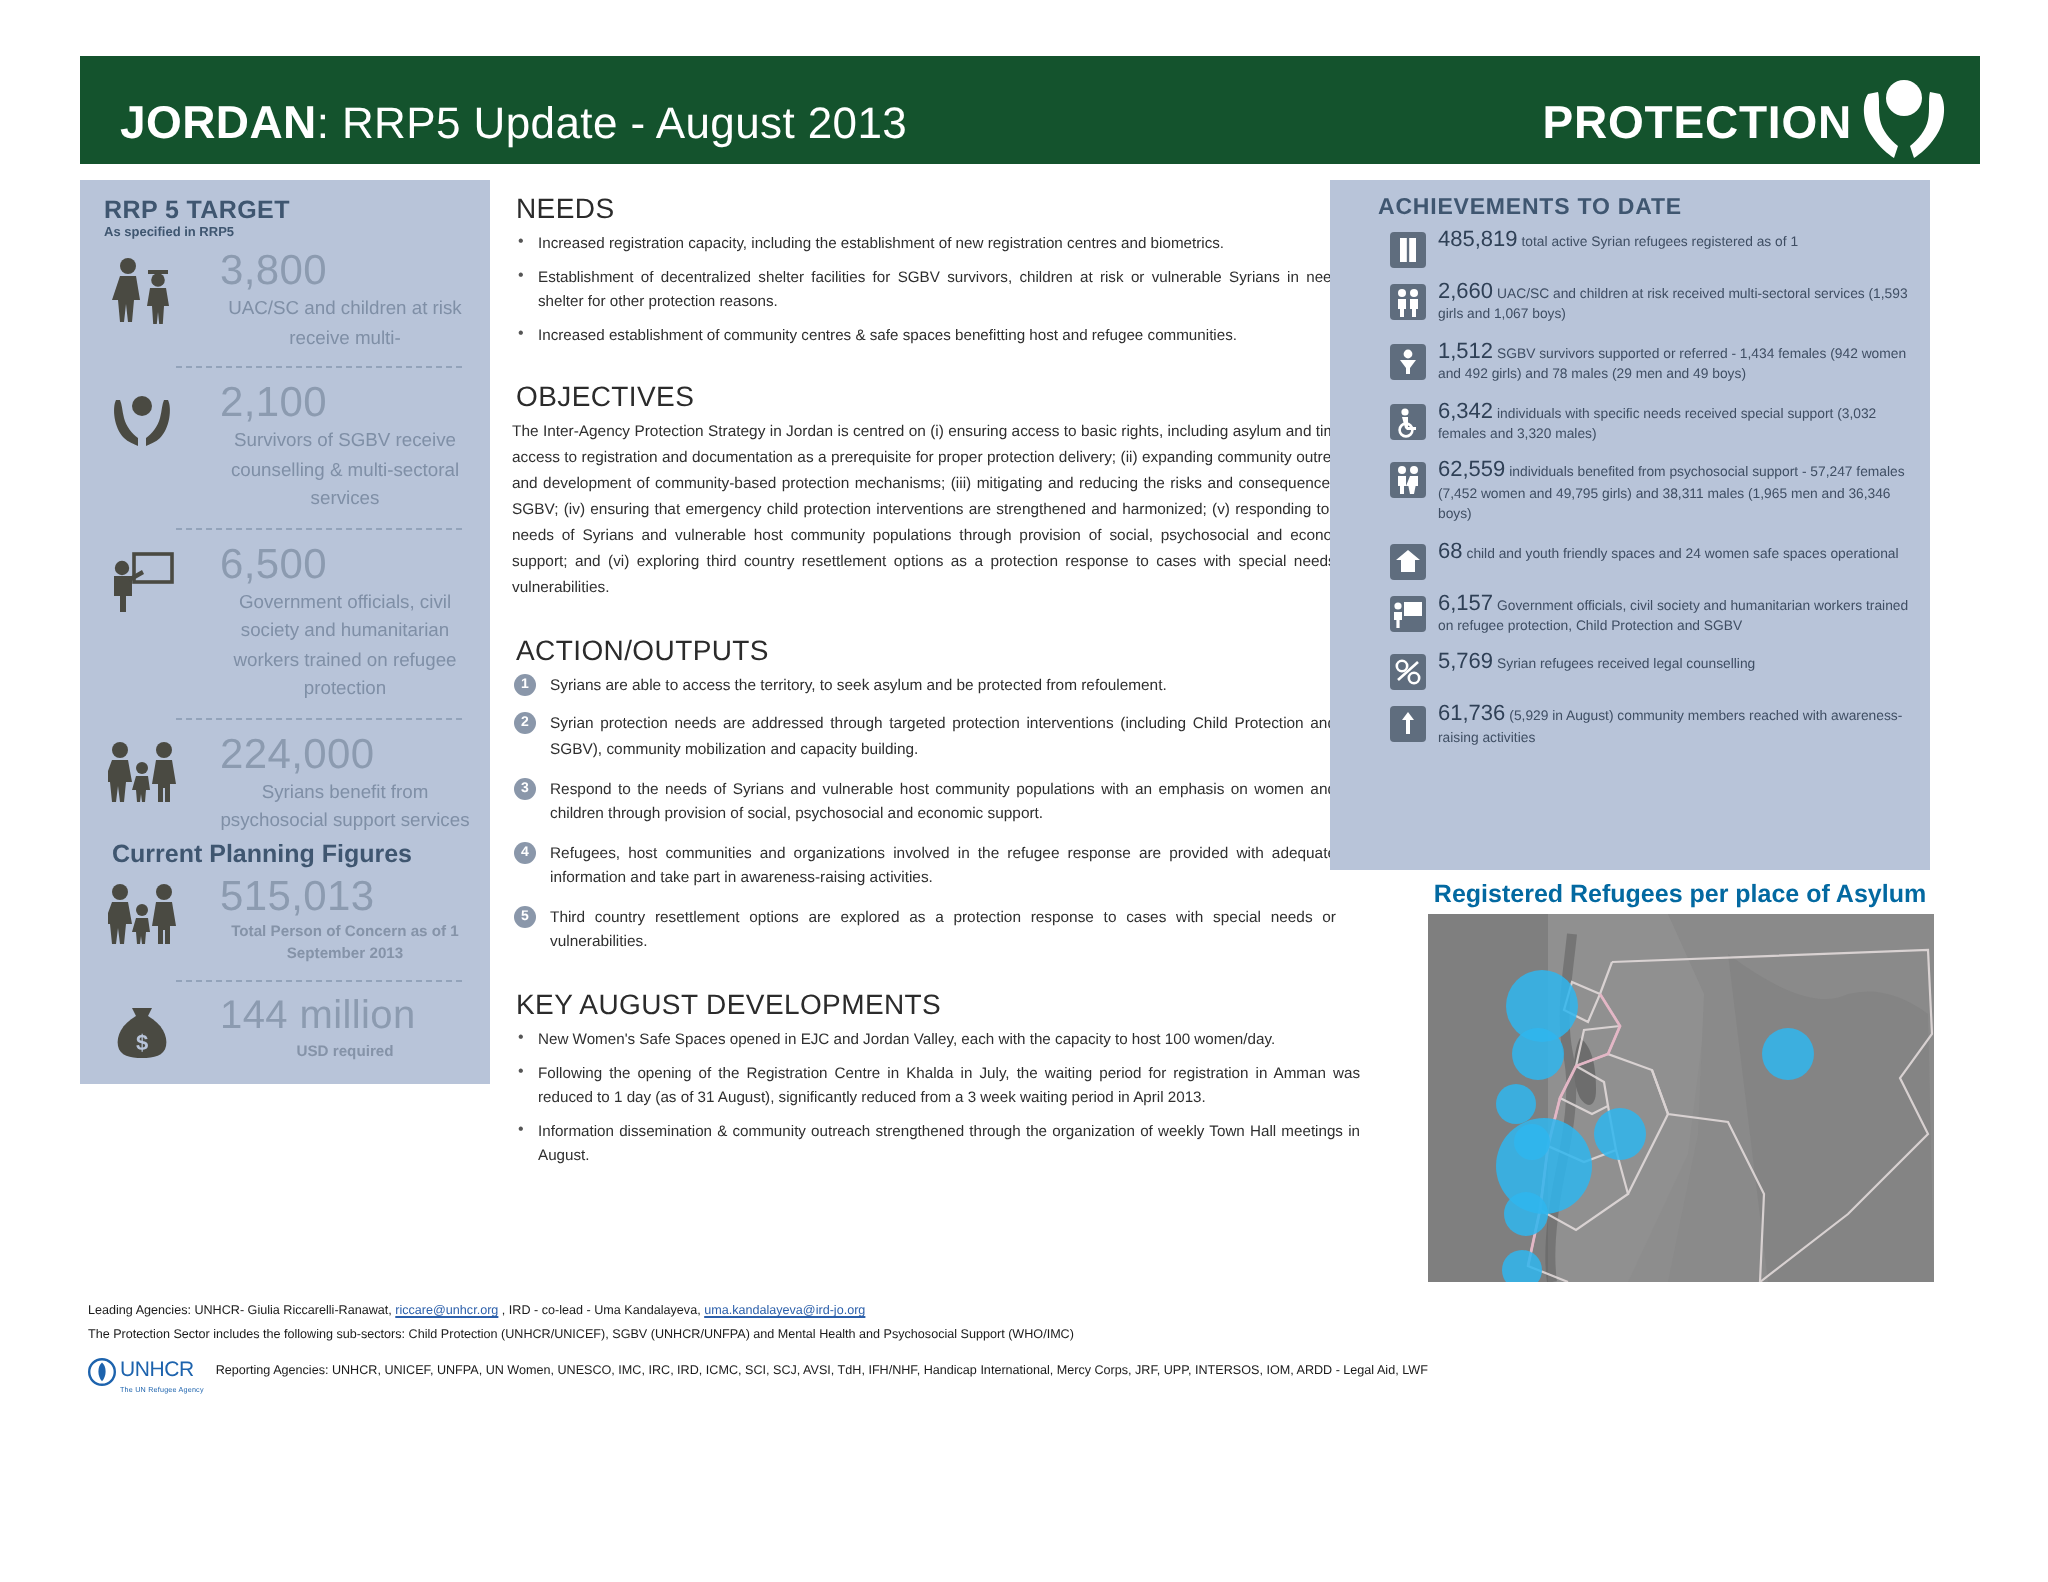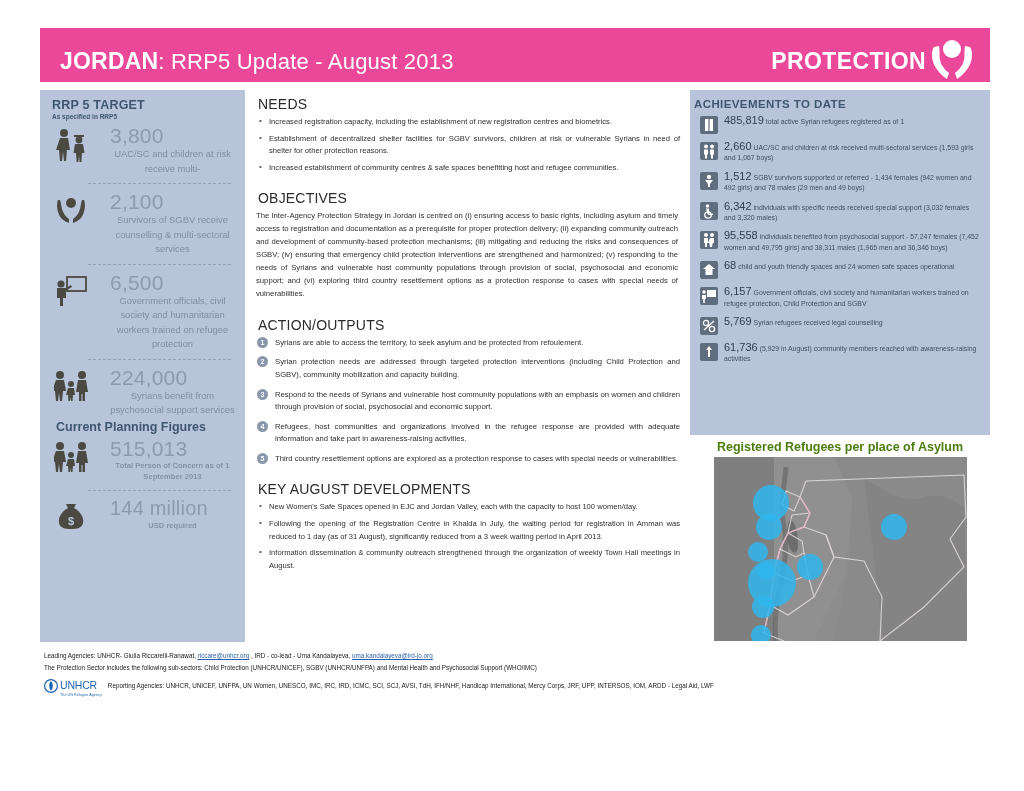--- a/index.html
+++ b/index.html
@@ -19,21 +19,21 @@
     left: 0; top: 0;
     width: 1024px;
     height: 791px;
     background: #ffffff;
   }
   
   .header {
     position: absolute;
     left: 40px; top: 28px;
     width: 950px; height: 54px;
-    background: #ec4899;
+    background: #14532d;
     display: flex;
     align-items: center;
     justify-content: space-between;
     box-sizing: border-box;
     padding: 12px 14px 0 20px;
   }
   .header-title {
     color: #ffffff;
     font-size: 22px;
     letter-spacing: .2px;
@@ -53,21 +53,21 @@
     font-weight: bold;
     font-size: 23px;
     letter-spacing: .4px;
   }
   .protect-icon { flex: 0 0 auto; }
 
   
   .sidebar {
     position: absolute;
     left: 40px; top: 90px;
-    width: 205px; height: 552px;
+    width: 205px; height: 452px;
     background: #b8c4d9;
     box-sizing: border-box;
     padding: 8px 10px 6px 12px;
   }
   .sb-title {
     color: #3f5670;
     font-weight: bold;
     font-size: 12.5px;
     letter-spacing: .2px;
   }
@@ -157,21 +157,21 @@
     color: #555;
   }
   .para {
     font-size: 7.7px;
     line-height: 12.9px;
     color: #2f2f2f;
     text-align: justify;
     margin: 0 2px 0 1px;
   }
   ol.numlist {
-    margin: 4px 0 0 0;
+    margin: 4px 12px 0 0;
     padding: 0;
     list-style: none;
     counter-reset: n;
   }
   ol.numlist li {
     position: relative;
     padding-left: 20px;
     margin-bottom: 7px;
     font-size: 7.7px;
     line-height: 12.6px;
@@ -188,25 +188,25 @@
     color: #ffffff;
     font-size: 7px;
     line-height: 11px;
     text-align: center;
     font-weight: bold;
   }
 
   
   .achievements {
     position: absolute;
-    left: 690px; top: 90px;
+    left: 665px; top: 90px;
     width: 300px; height: 345px;
     background: #b8c4d9;
     box-sizing: border-box;
-    padding: 8px 9px 4px 4px;
+    padding: 8px 9px 4px 24px;
   }
   .ach-title {
     color: #3f5670;
     font-weight: bold;
     font-size: 11.5px;
     letter-spacing: .4px;
     margin-bottom: 5px;
   }
   .ach-item {
     display: flex;
@@ -239,21 +239,21 @@
   
   .map-wrap {
     position: absolute;
     left: 690px; top: 440px;
     width: 300px; height: 205px;
   }
   .map-title {
     text-align: center;
     font-size: 12.5px;
     font-weight: bold;
-    color: #4d7c0f;
+    color: #0369a1;
     margin-bottom: 3px;
   }
   .map-box {
     position: relative;
     width: 253px; height: 184px;
     margin: 0 auto;
     background: #8b8b8b;
     overflow: hidden;
   }
 
@@ -516,21 +516,21 @@
 
     <div class="ach-item">
       <span class="ach-icon">
         <svg width="18" height="18" viewBox="0 0 18 18">
             <circle cx="6" cy="4" r="2" fill="#fff"></circle>
             <path d="M4 7h4v5h-1v4h-2v-4h-1z" fill="#fff"></path>
             <circle cx="12" cy="4" r="2" fill="#fff"></circle>
             <path d="M10 7h4v5h-1.2l-.8 4h-2l-.8-4h-1.2z" fill="#fff"></path>
           </svg>
       </span>
-      <span class="ach-text"><span class="ach-num">95,558</span><span>individuals benefited from psychosocial support - 57,247 females (7,452 women and 49,795 girls) and 38,311 males (1,965 men and 36,346 boys)</span></span>
+      <span class="ach-text"><span class="ach-num">62,559</span><span>individuals benefited from psychosocial support - 57,247 females (7,452 women and 49,795 girls) and 38,311 males (1,965 men and 36,346 boys)</span></span>
     </div>
 
     <div class="ach-item">
       <span class="ach-icon">
         <svg width="18" height="18" viewBox="0 0 18 18">
             <path d="M9 3 L15 8 H12.5 V14 H5.5 V8 H3z" fill="#fff"></path>
           </svg>
       </span>
       <span class="ach-text"><span class="ach-num">68</span><span>child and youth friendly spaces and 24 women safe spaces operational</span></span>
     </div>

